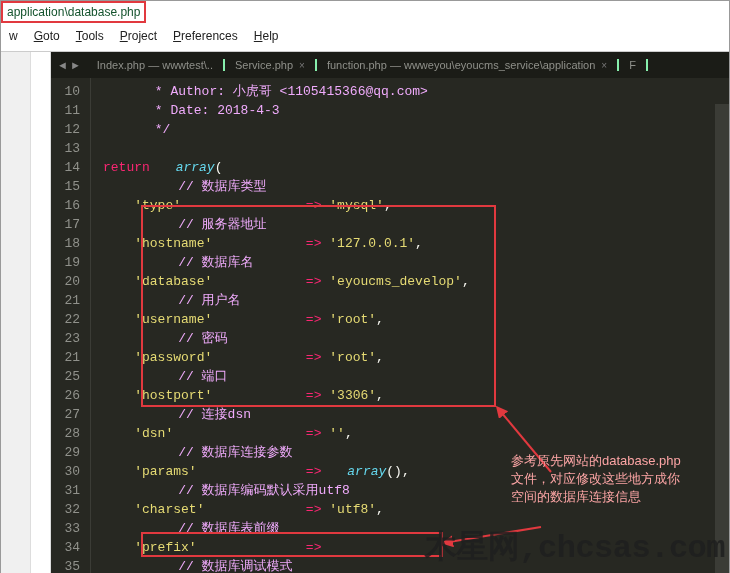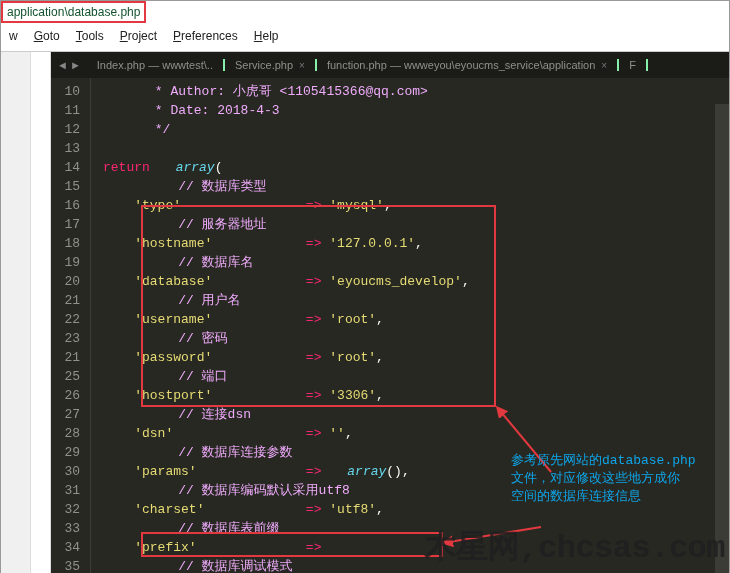--- a/index.html
+++ b/index.html
@@ -123,25 +123,25 @@
   #box1 { left: 90px; top: 153px; width: 355px; height: 202px; }
   #box2 { left: 90px; top: 480px; width: 302px; height: 25px; }
 
   .arrow-svg {
     position: absolute;
     pointer-events: none;
     z-index: 6;
   }
   .annotation {
     position: absolute;
-    color: #0ea5e9;
+    color: #fca5a5;
     font-size: 13px;
     line-height: 18px;
     z-index: 7;
-    font-family: Liberation Mono, monospace;
+    font-family: Liberation Sans, sans-serif;
   }
   .watermark {
     position: absolute;
     bottom: 4px;
     right: 5px;
     font-size: 32px;
     font-weight: 700;
     color: rgba(30,30,30,0.85);
     font-family: Liberation Mono, monospace;
     letter-spacing: -0.5px;

